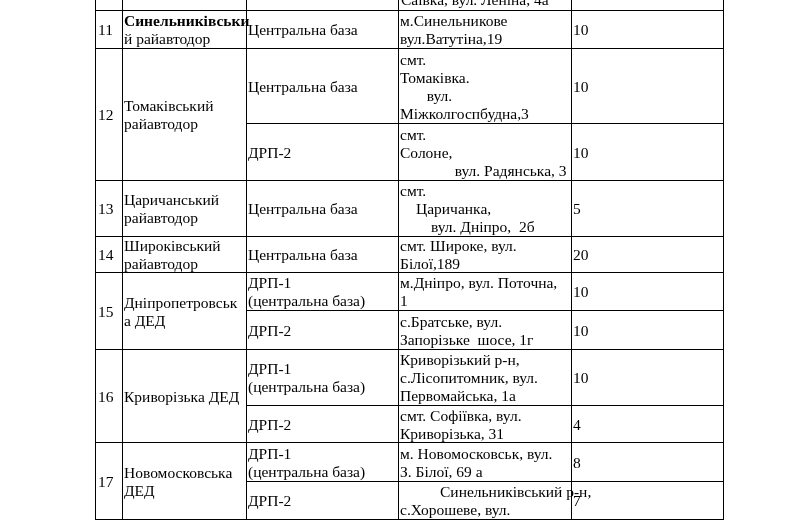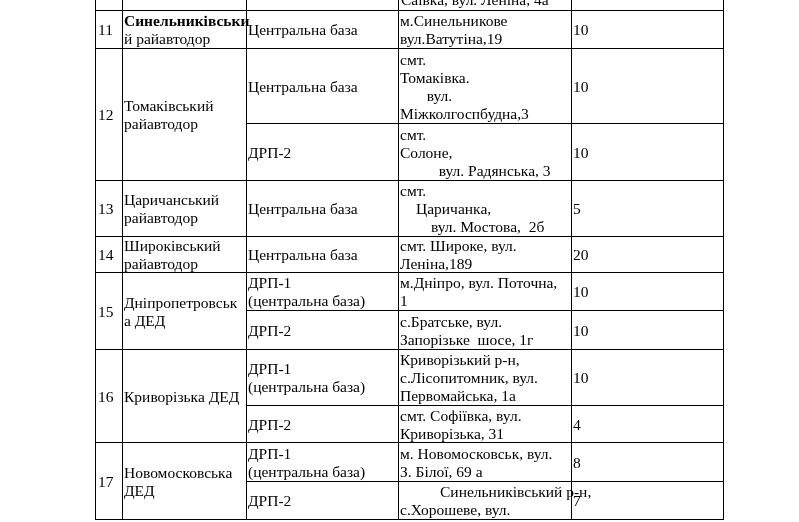--- a/index.html
+++ b/index.html
@@ -49,36 +49,36 @@
       <div class="hline" style="left: 246px; top: 123px; width: 478px;"></div>
       <div class="cell" style="left: 248px; top: 78px;">Центральна база</div>
       <div class="cell" style="left: 400px; top: 51px;">смт.</div>
       <div class="cell" style="left: 400px; top: 69px;">Томаківка.</div>
       <div class="cell" style="left: 388px; top: 87px;">          вул.</div>
       <div class="cell" style="left: 400px; top: 105px;">Міжколгоспбудна,3</div>
       <div class="cell" style="left: 573px; top: 78px;">10</div>
       <div class="cell" style="left: 248px; top: 144px;">ДРП-2</div>
       <div class="cell" style="left: 400px; top: 126px;">смт.</div>
       <div class="cell" style="left: 400px; top: 144px;">Солоне,</div>
-      <div class="cell" style="left: 400px; top: 162px;">          вул. Радянська, 3</div>
+      <div class="cell" style="left: 400px; top: 162px; padding-left: 16px;">          вул. Радянська, 3</div>
       <div class="cell" style="left: 573px; top: 144px;">10</div>
       <div class="cell" style="left: 98px; top: 200px;">13</div>
       <div class="cell" style="left: 124px; top: 191px;">Царичанський</div>
       <div class="cell" style="left: 124px; top: 209px;">райавтодор</div>
       <div class="cell" style="left: 248px; top: 200px;">Центральна база</div>
       <div class="cell" style="left: 400px; top: 182px;">смт.</div>
       <div class="cell" style="left: 416px; top: 200px;">Царичанка,</div>
-      <div class="cell" style="left: 400px; top: 218px;">        вул. Мостова,  2б</div>
+      <div class="cell" style="left: 400px; top: 218px;">        вул. Дніпро,  2б</div>
       <div class="cell" style="left: 573px; top: 200px;">5</div>
       <div class="cell" style="left: 98px; top: 246px;">14</div>
       <div class="cell" style="left: 124px; top: 237px;">Широківський</div>
       <div class="cell" style="left: 124px; top: 255px;">райавтодор</div>
       <div class="cell" style="left: 248px; top: 246px;">Центральна база</div>
       <div class="cell" style="left: 400px; top: 237px;">смт. Широке, вул.</div>
-      <div class="cell" style="left: 400px; top: 255px;">Леніна,189</div>
+      <div class="cell" style="left: 400px; top: 255px;">Білої,189</div>
       <div class="cell" style="left: 573px; top: 246px;">20</div>
       <div class="cell" style="left: 98px; top: 303px;">15</div>
       <div class="cell" style="left: 124px; top: 294px;">Дніпропетровськ</div>
       <div class="cell" style="left: 124px; top: 312px;">а ДЕД</div>
       <div class="hline" style="left: 246px; top: 310px; width: 478px;"></div>
       <div class="cell" style="left: 248px; top: 274px;">ДРП-1</div>
       <div class="cell" style="left: 248px; top: 292px;">(центральна база)</div>
       <div class="cell" style="left: 400px; top: 274px;">м.Дніпро, вул. Поточна,</div>
       <div class="cell" style="left: 400px; top: 292px;">1</div>
       <div class="cell" style="left: 573px; top: 283px;">10</div>

